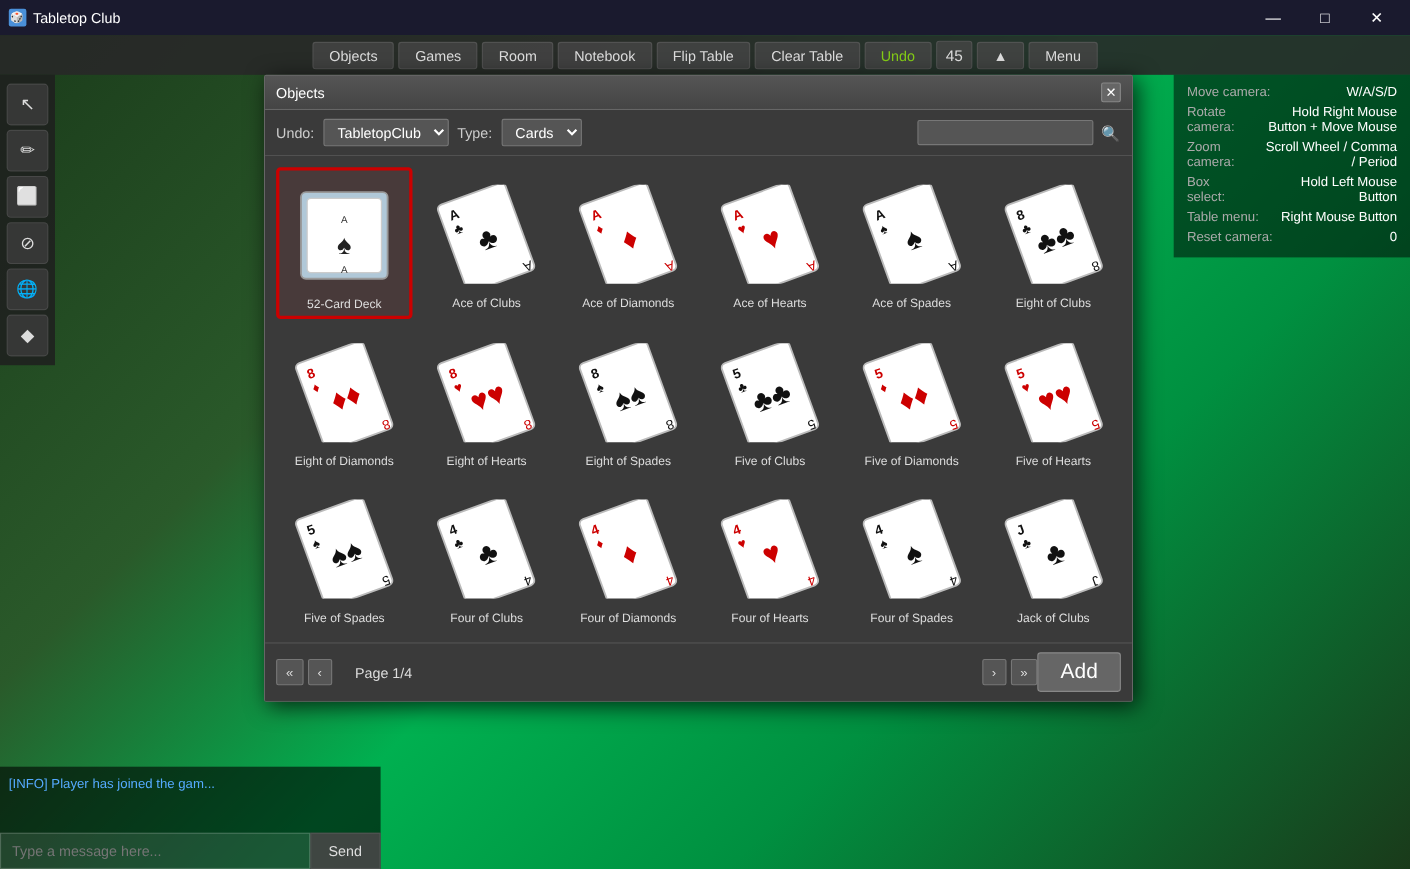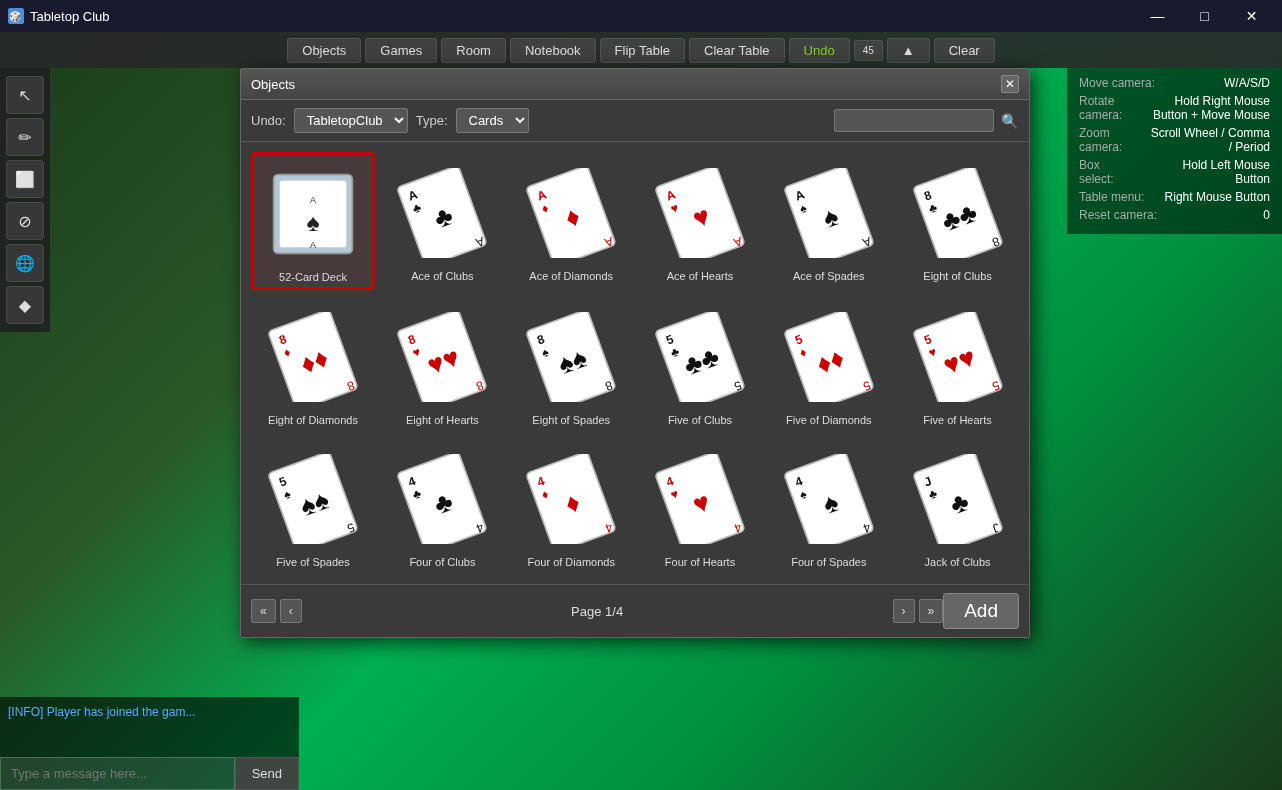--- a/index.html
+++ b/index.html
@@ -82,21 +82,21 @@
       font-size: 13px;
       cursor: pointer;
       border-radius: 3px;
     }
     .menu-btn.undo { color: #84cc16; }
     .undo-count {
       padding: 4px 8px;
       background: rgba(70,70,70,0.8);
       border: 1px solid rgba(100,100,100,0.5);
       color: #ddd;
-      font-size: 10px;
+      font-size: 14px;
       border-radius: 3px;
     }
 
     
     .left-toolbar {
       position: absolute;
       top: 68px; left: 0;
       width: 50px;
       background: rgba(30,30,30,0.85);
       display: flex;
@@ -114,21 +114,21 @@
       display: flex; align-items: center; justify-content: center;
       cursor: pointer;
       color: #ddd;
       font-size: 16px;
     }
 
     
     .chat-area {
       position: absolute;
       bottom: 0; left: 0;
-      width: 299px;
+      width: 346px;
       background: rgba(0,0,0,0.6);
       z-index: 100;
     }
     .chat-messages {
       padding: 8px;
       height: 60px;
       overflow: hidden;
       font-size: 12px;
     }
     .chat-info { color: #5af; }
@@ -316,21 +316,22 @@
       border: 1px solid #777;
       color: #ddd;
       font-size: 12px;
       cursor: pointer;
       border-radius: 2px;
     }
     .page-info {
       color: #ddd;
       font-size: 13px;
       flex: 1;
-      text-align: center;
+      text-align: left;
+      margin-left: 21px;
     }
     .add-btn {
       padding: 6px 20px;
       background: #666;
       border: 1px solid #888;
       color: #fff;
       font-size: 19px;
       cursor: pointer;
       border-radius: 3px;
     }
@@ -356,21 +357,21 @@
 <div class="menu-bar">
   <button class="menu-btn">Objects</button>
   <button class="menu-btn">Games</button>
   <button class="menu-btn">Room</button>
   <button class="menu-btn">Notebook</button>
   <button class="menu-btn">Flip Table</button>
   <button class="menu-btn">Clear Table</button>
   <button class="menu-btn undo">Undo</button>
   <span class="undo-count">45</span>
   <button class="menu-btn">▲</button>
-  <button class="menu-btn">Clear</button>
+  <button class="menu-btn">Menu</button>
 </div>
 
 <div class="left-toolbar">
   <div class="tool-btn">↖</div>
   <div class="tool-btn">✏</div>
   <div class="tool-btn">⬜</div>
   <div class="tool-btn">⊘</div>
   <div class="tool-btn">🌐</div>
   <div class="tool-btn">◆</div>
 </div>

